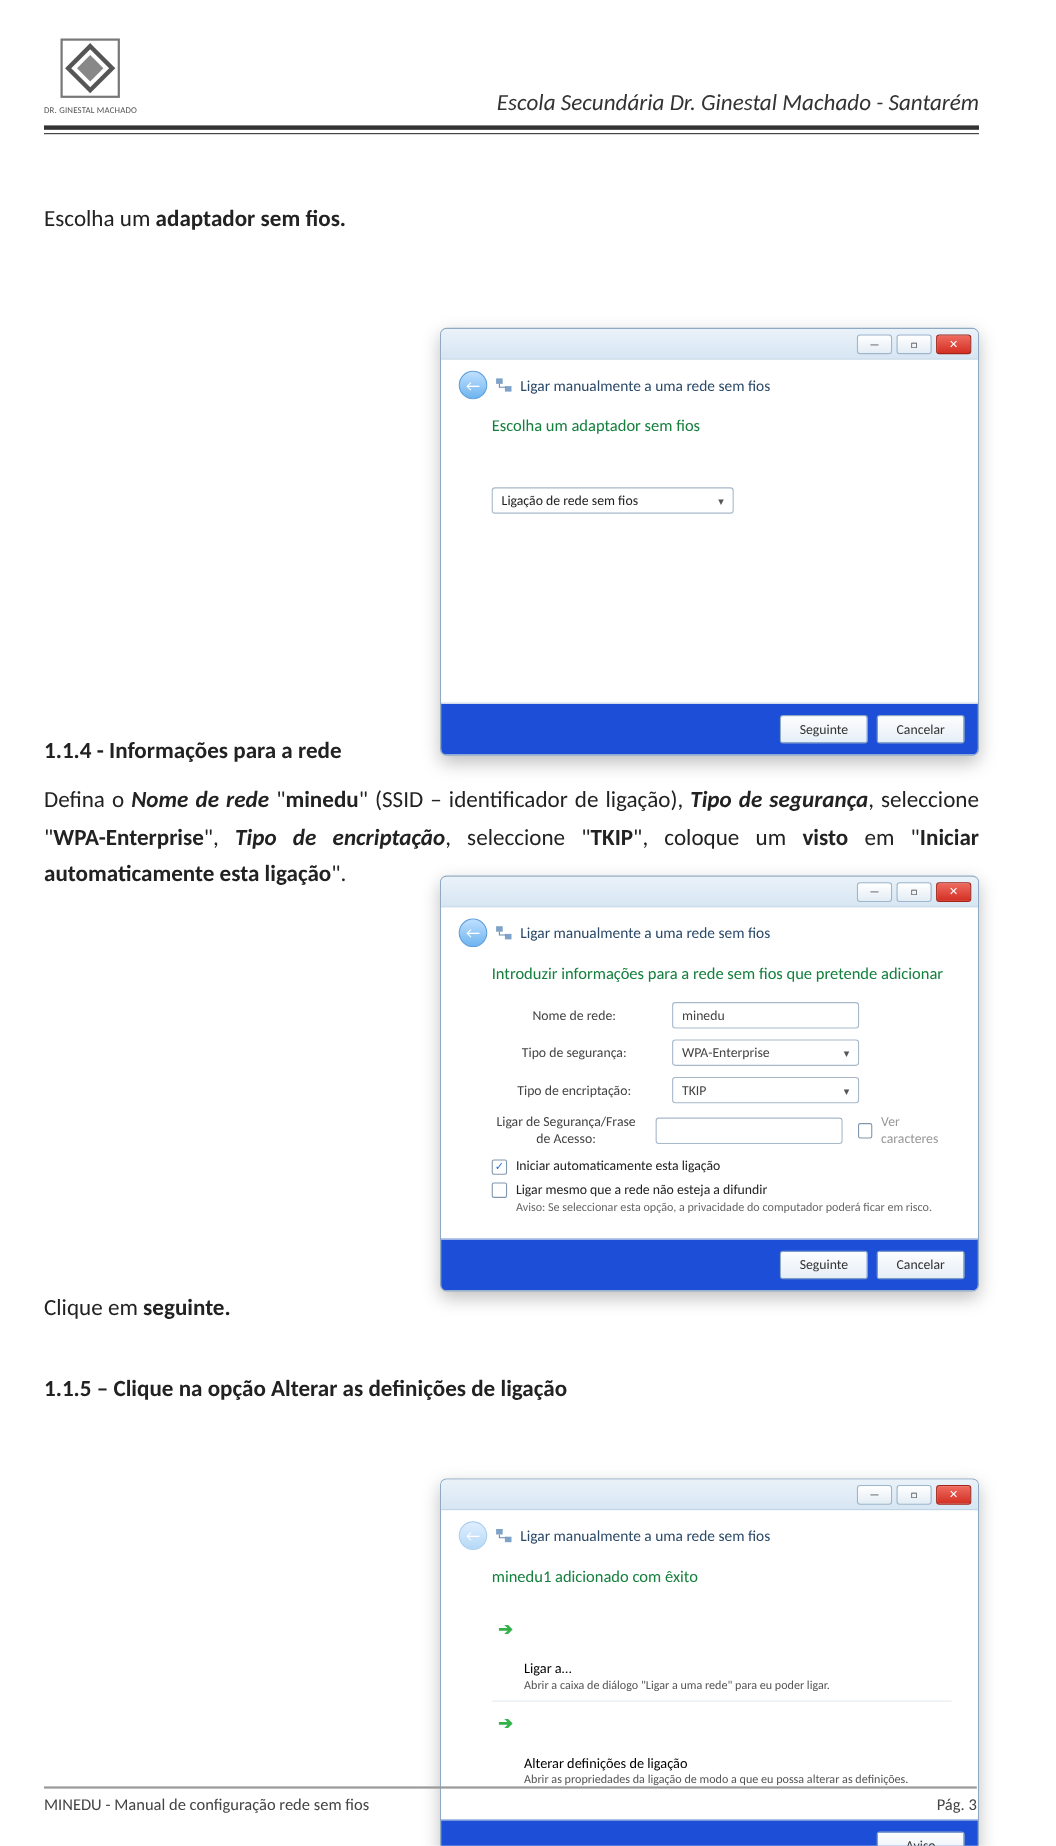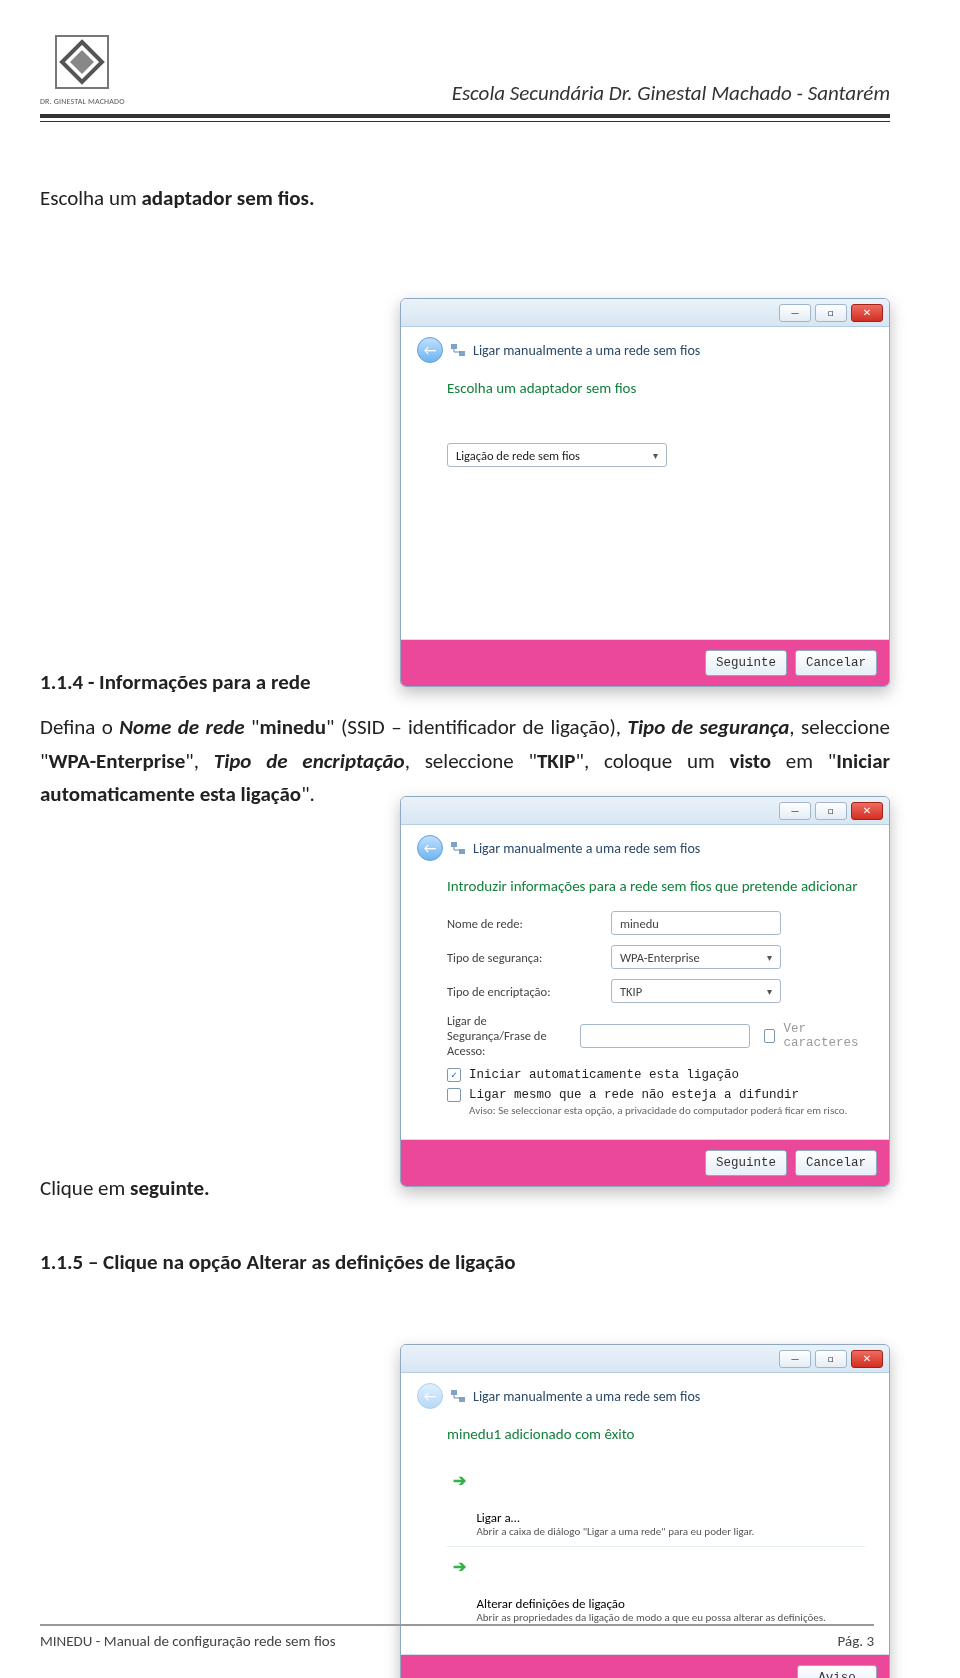--- a/index.html
+++ b/index.html
@@ -24,36 +24,36 @@
   .tb-btn { width:32px; height:18px; border:1px solid #9fb6cb; border-radius:3px; background:linear-gradient(#fff,#e4edf5); display:flex; align-items:center; justify-content:center; font-size:10px; color:#333; }
   .tb-close { background: linear-gradient(#ef6b60, #d32f23); color:#fff; border-color:#a02518; }
   .win-client { padding: 10px 16px 12px 16px; background:#fff; }
   .nav-row { display:flex; align-items:center; gap:6px; margin-bottom:12px; }
   .nav-back { width:26px; height:26px; border-radius:50%; background:linear-gradient(#bfe0ff,#6fb4ef); display:flex; align-items:center; justify-content:center; color:#fff; font-size:14px; border:1px solid #5c9ddb; }
   .nav-icon { width:18px; height:18px; }
   .nav-title { font-size:14px; color:#2b4968; }
   .pane { padding: 4px 8px 10px 30px; }
   .pane h3 { font-size:15px; color:#15803d; font-weight:400; margin-bottom:16px; }
   .form-row { display:flex; align-items:center; gap:14px; margin-bottom:10px; font-size:12.5px; color:#444; }
-  .form-row label { width:150px; }
+  .form-row label { width:150px;text-align:center; }
   .combo, .textin { height:24px; border:1px solid #a7b8c9; border-radius:3px; background:#fff; display:flex; align-items:center; padding:0 8px; font-size:12.5px; position:relative; min-width:170px; }
   .combo .caret { margin-left:auto; font-size:10px; color:#555; }
-  .checkbox-row { display:flex; align-items:center; gap:8px; font-size:12.5px; margin:6px 0 2px 0;font-family:Liberation Mono, monospace; }
+  .checkbox-row { display:flex; align-items:center; gap:8px; font-size:12.5px; margin:6px 0 2px 0; }
   .checkbox { width:14px; height:14px; border:1px solid #7f97ae; border-radius:2px; display:flex; align-items:center; justify-content:center; font-size:10px; color:#2b6dd1; background:#fff; }
   .hint { font-size:11px; color:#666; margin-left:22px; }
-  .win-footer { display:flex; justify-content:flex-end; gap:8px; padding:10px 12px; background:#ec4899; border-top:1px solid #d3dee8;font-family:Liberation Mono, monospace; }
+  .win-footer { display:flex; justify-content:flex-end; gap:8px; padding:10px 12px; background:#1d4ed8; border-top:1px solid #d3dee8; }
   .btn { min-width:80px; height:26px; border:1px solid #8ea9c1; border-radius:3px; background:linear-gradient(#fdfefe,#e6eef6); font-size:12.5px; color:#333; display:flex; align-items:center; justify-content:center; padding:0 10px; }
   .success-list { margin-top:18px; }
   .succ-item { display:flex; align-items:flex-start; gap:10px; padding:8px 6px; border-top:1px solid #e4ecf3; }
   .succ-item:first-child { border-top:none; }
   .arrow { color:#34b24a; font-weight:bold; font-size:16px; margin-top:2px; }
   .succ-title { color:#000000; font-size:13px;margin-top:41px; }
   .succ-desc { font-size:11px; color:#555; }
   
-  .page-footer { position:absolute; left:40px; right:86px; bottom:28px; }
+  .page-footer { position:absolute; left:40px; right:72px; bottom:28px; }
   .foot-hr { border:none; border-top:2px solid #999; margin-bottom:6px; }
   .foot-row { display:flex; justify-content:space-between; font-size:15px; color:#444; }
   .w1 { top: 298px; right: 70px; width: 490px; }
   .w2 { top: 796px; right: 70px; width: 490px; }
   .w3 { top: 1344px; right: 70px; width: 490px; }
   
   .neticon svg { display:block; }
 </style>
 </head>
 <body>

